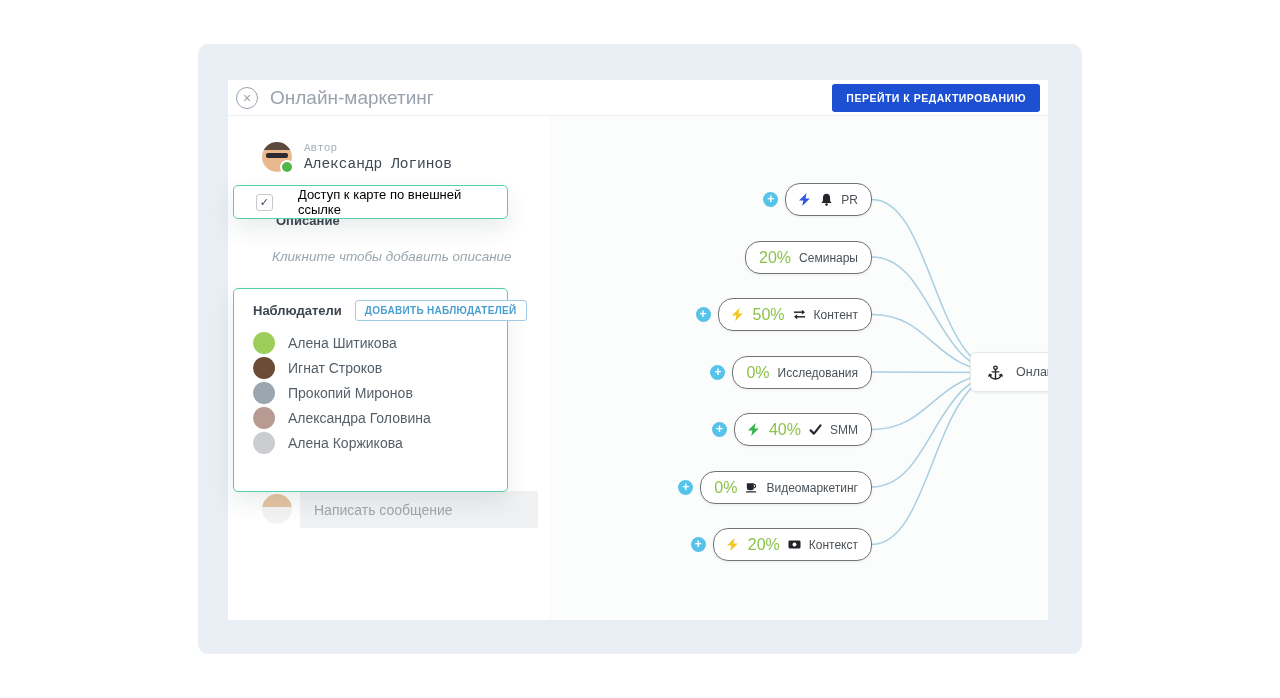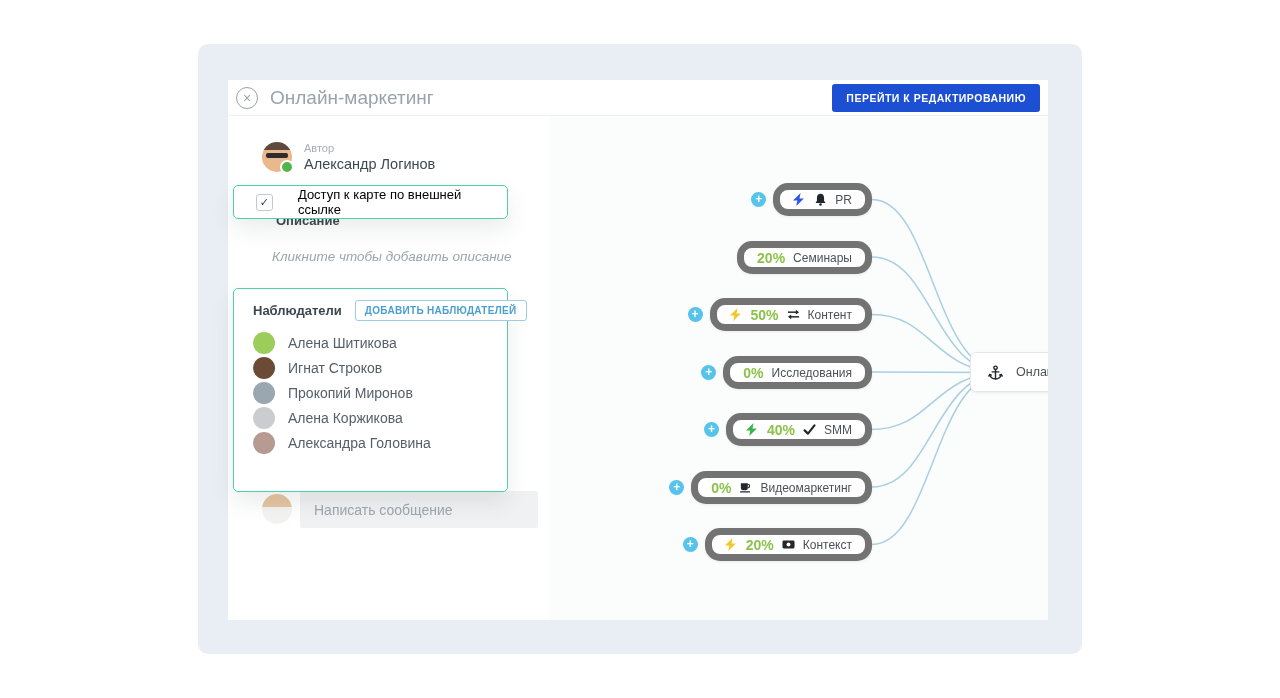--- a/index.html
+++ b/index.html
@@ -15,21 +15,21 @@
              font-size:14px;line-height:1;margin-left:8px;cursor:pointer;}
   .map-title{color:#9aa3ad;font-size:19px;margin-left:12px;flex:1;white-space:nowrap;}
   .edit-btn{background:#1d4fd3;color:#fff;font-size:10.5px;font-weight:bold;letter-spacing:.5px;
             padding:8px 14px;border-radius:3px;border:none;margin-right:8px;cursor:pointer;white-space:nowrap;}
 
   
   .left-panel{position:absolute;left:30px;top:72px;width:321px;height:504px;background:#ffffff;}
   .map-panel{position:absolute;left:351px;top:72px;width:499px;height:504px;background:#fbfcfc;overflow:hidden;}
 
   
-  .author{position:absolute;left:34px;top:26px;display:flex;align-items:center;}
+  .author{position:absolute;left:34px;top:26px;display:flex;align-items:center;font-family:Liberation Mono, monospace;}
   .avatar{border-radius:50%;display:inline-block;position:relative;}
   .avatar.lg{width:30px;height:30px;}
   .avatar.sm{width:22px;height:22px;}
   .author-avatar{background:linear-gradient(180deg,#5d4a3c 0%,#5d4a3c 26%,#eab88d 26%,#eab88d 100%);}
   .author-avatar .glasses{position:absolute;left:4px;top:11px;width:22px;height:5px;background:#2c2c30;border-radius:2px;}
   .presence-dot{position:absolute;right:-2px;bottom:-2px;width:10px;height:10px;border-radius:50%;
                 background:#52b54b;border:2px solid #fff;}
   .author-meta{margin-left:12px;}
   .author-label{font-size:11px;color:#a7aeb5;margin-bottom:2px;}
   .author-name{font-size:14.5px;color:#3e4852;}
@@ -57,24 +57,24 @@
   .comment-input{position:absolute;left:72px;top:375px;width:238px;height:37px;background:#f0f1f3;border:none;
                  border-radius:2px;box-sizing:border-box;padding:0 14px;font-size:14px;color:#555;outline:none;
                  font-family:"Liberation Sans",sans-serif;}
   .comment-input::placeholder{color:#9fa6ad;opacity:1;}
 
   
   .connections{position:absolute;left:0;top:0;width:499px;height:504px;z-index:1;}
   .node-wrap{position:absolute;right:176px;display:flex;align-items:center;gap:7px;z-index:2;}
   .add-node-btn{width:15px;height:15px;border-radius:50%;background:#56c3ea;color:#fff;font-size:12px;
                 line-height:15px;text-align:center;font-weight:bold;cursor:pointer;flex:none;}
-  .map-node{display:flex;align-items:center;gap:8px;background:#fff;border:7px solid #737373;border-radius:15px;
+  .map-node{display:flex;align-items:center;gap:8px;background:#fff;border:1px solid #737373;border-radius:15px;
             padding:0 13px;height:33px;box-shadow:0 1px 3px rgba(0,0,0,.07);cursor:pointer;box-sizing:border-box;}
   .node-label{color:#4a5258;font-size:12px;white-space:nowrap;}
-  .progress{font-weight:bold;font-size:14px;}
+  .progress{font-weight:normal;font-size:16px;}
   .node-icon{display:flex;align-items:center;}
   .node-icon svg{width:13px;height:13px;display:block;}
   .root-node{position:absolute;left:421px;top:236px;height:40px;width:150px;display:flex;align-items:center;gap:13px;
              padding:0 17px;background:#fff;border:1px solid #e6e8ea;border-radius:6px;
              box-shadow:0 1px 3px rgba(0,0,0,.07);z-index:3;box-sizing:border-box;overflow:hidden;cursor:pointer;}
   .root-node .node-icon svg{width:15px;height:15px;}
   .root-label{color:#4a5258;font-size:12.5px;white-space:nowrap;overflow:hidden;}
 </style>
 </head>
 <body>
@@ -125,26 +125,26 @@
             </div>
             <div class="member-row">
               <span class="avatar sm" style="background: rgb(107, 74, 54);"></span>
               <span class="member-name">Игнат Строков</span>
             </div>
             <div class="member-row">
               <span class="avatar sm" style="background: rgb(154, 167, 176);"></span>
               <span class="member-name">Прокопий Миронов</span>
             </div>
             <div class="member-row">
+              <span class="avatar sm" style="background: rgb(183, 154, 146);"></span>
+              <span class="member-name">Александра Головина</span>
+            </div>
+            <div class="member-row">
               <span class="avatar sm" style="background: rgb(202, 204, 208);"></span>
               <span class="member-name">Алена Коржикова</span>
-            </div>
-            <div class="member-row">
-              <span class="avatar sm" style="background: rgb(183, 154, 146);"></span>
-              <span class="member-name">Александра Головина</span>
             </div>
           </div>
       </div>
     </div>
 
     <div class="map-panel">
       <svg class="connections" viewBox="0 0 499 504">
           <path d="M323,83.5 C383,83.5 385,256.5 455,256.5" fill="none" stroke="#a8cfe2" stroke-width="1.5"></path>
           <path d="M323,141 C383,141 385,256.5 455,256.5" fill="none" stroke="#a8cfe2" stroke-width="1.5"></path>
           <path d="M323,198.5 C383,198.5 385,256.5 455,256.5" fill="none" stroke="#a8cfe2" stroke-width="1.5"></path>

